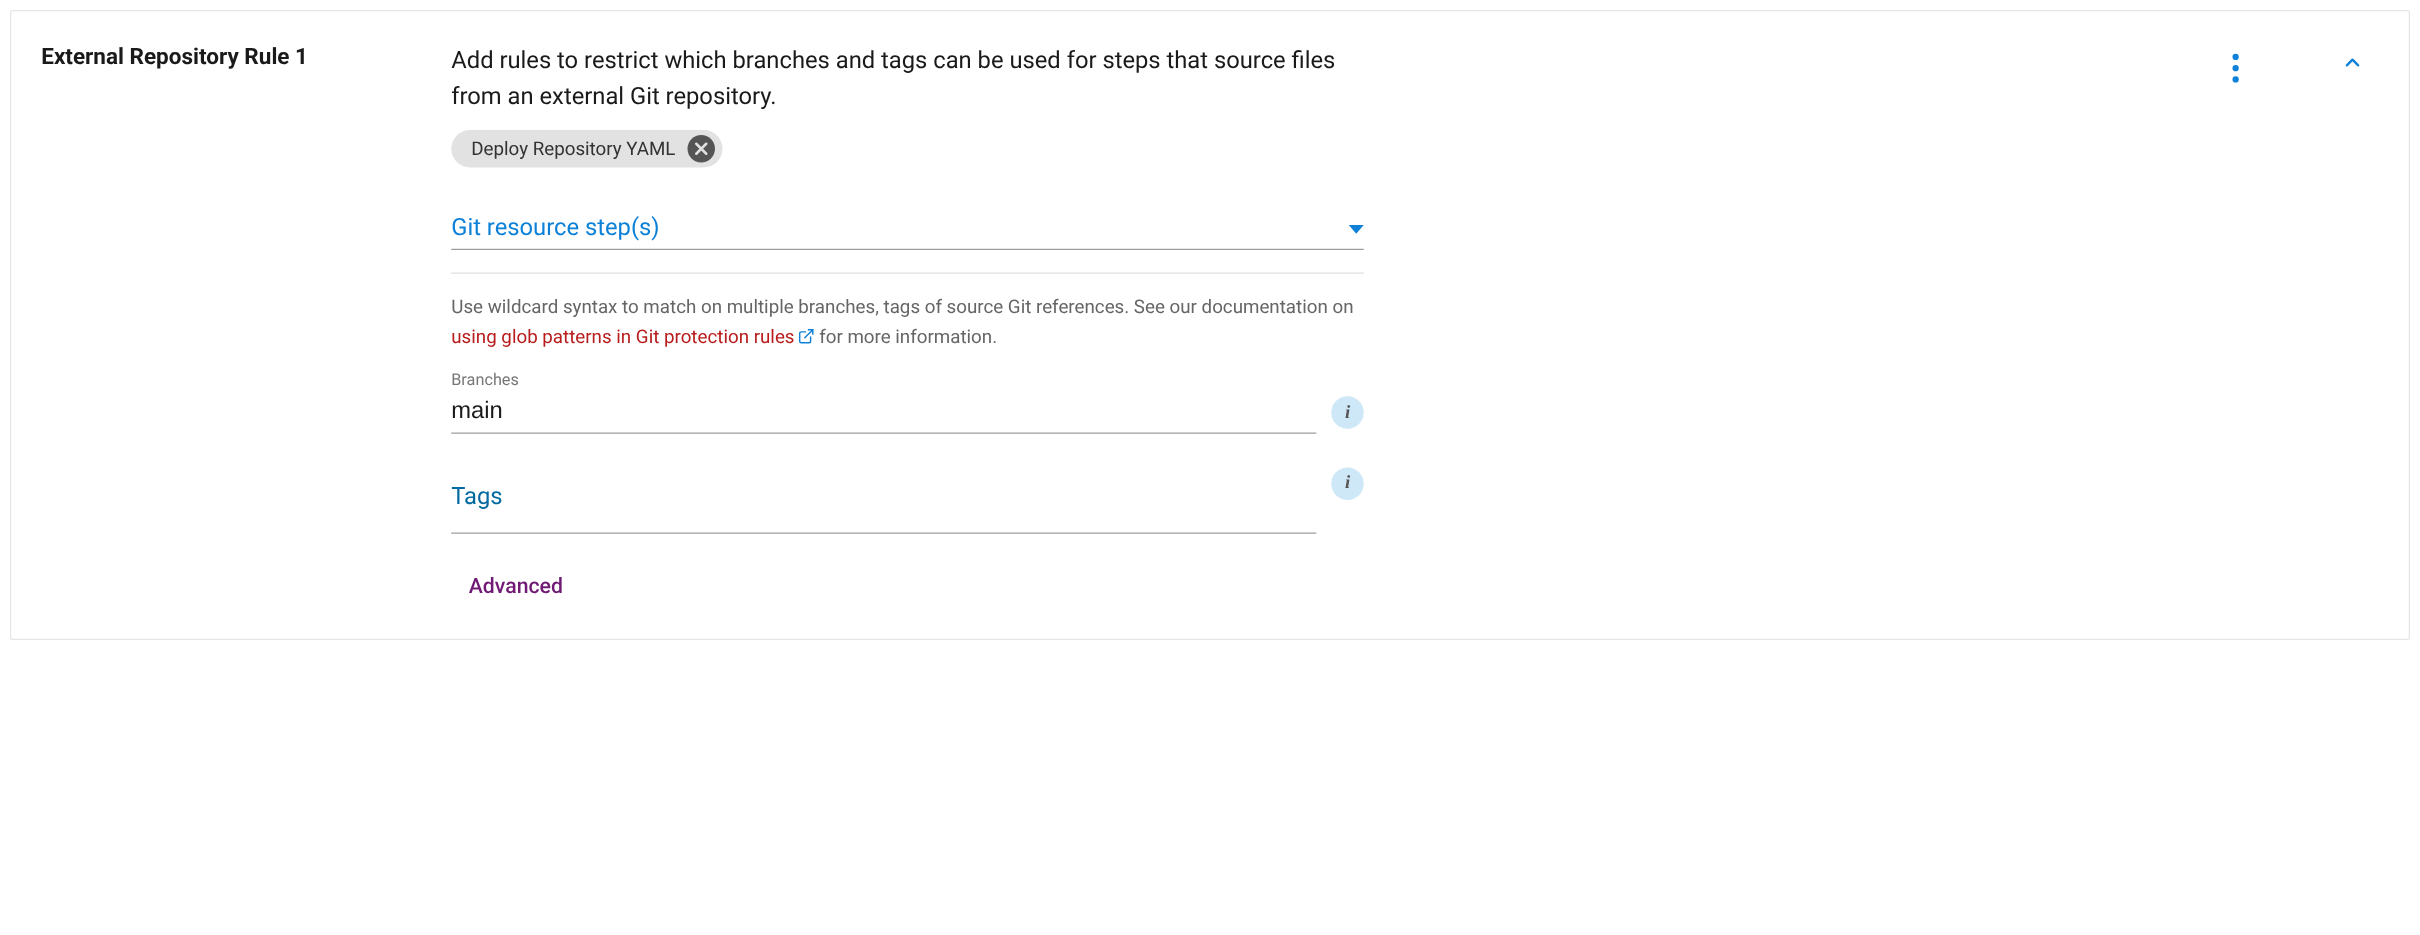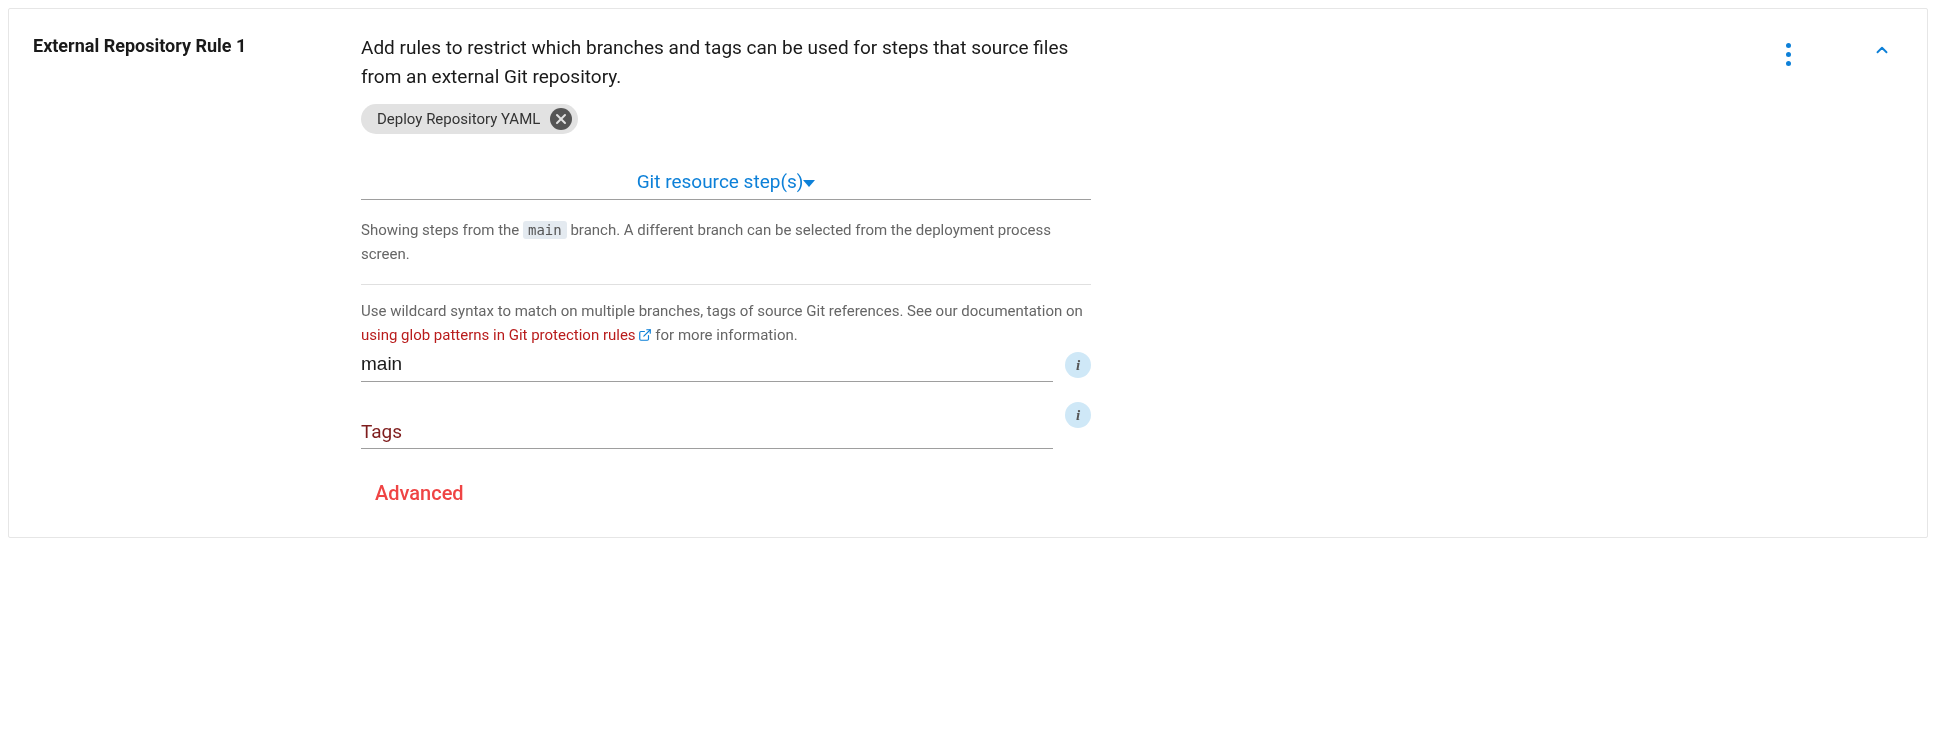--- a/index.html
+++ b/index.html
@@ -50,21 +50,21 @@
     display: inline-flex;
     align-items: center; justify-content: center;
     cursor: pointer;
   }
   .chip-remove svg { stroke: #E2E2E2; }
   .dropdown-field {
     margin-top: 36px;
     border-bottom: 1px solid #9E9E9E;
     display: flex;
     align-items: flex-end;
-    justify-content: center;
+    justify-content: space-between;
     padding-bottom: 6px;
     cursor: pointer;
   }
   .dropdown-label {
     font-size: 19px;
     color: #0D80D8;
   }
   .caret-down {
     width: 0; height: 0;
     border-left: 6px solid transparent;
@@ -122,43 +122,43 @@
     outline: none;
     font-size: 19px;
     padding: 4px 0 6px 0;
     background: transparent;
     color: #1A1A1A;
   }
   .text-input::placeholder { color: #888; font-size: 19px; }
   .tags-field {
     margin-top: 38px;
     border-bottom: 1px solid #9E9E9E;
-    padding-bottom: 5px;
-    font-size: 19px;
-    color: #7f1d1d;
+    padding-bottom: 18px;
+    font-size: 19px;
+    color: #0369a1;
     flex: 1;
   }
   .info-badge {
     width: 26px; height: 26px;
     border-radius: 50%;
     background: #CFE8F7;
     color: #555;
     display: inline-flex;
     align-items: center; justify-content: center;
     font-family: Georgia, 'Times New Roman', serif;
     font-style: italic;
     font-size: 15px;
     font-weight: 600;
     cursor: default;
     flex-shrink: 0;
   }
   .advanced {
     margin-top: 32px;
-    color: #ef4444;
-    font-size: 20px;
+    color: #701a75;
+    font-size: 17px;
     font-weight: 500;
     cursor: pointer;
     padding-left: 14px;
   }
   .actions-col {
     display: flex;
     justify-content: flex-end;
     align-items: flex-start;
     gap: 72px;
     padding-right: 8px;
@@ -201,34 +201,32 @@
             <line x1="10" y1="2" x2="2" y2="10"></line>
         </svg>
       </span>
     </div>
 
     <div class="dropdown-field">
       <span class="dropdown-label">Git resource step(s)</span>
       <span class="caret-down"></span>
     </div>
 
-    <div class="helper">
-      <span>Showing steps from the </span><span class="code-pill">main</span><span> branch. A different branch can be selected from the deployment process screen.</span>
-    </div>
 
     <div class="divider"></div>
 
     <div class="helper" style="margin-top:0">
       <span>Use wildcard syntax to match on multiple branches, tags of source Git references. See our documentation on </span><a class="link"><span>using glob patterns in Git protection rules</span><span class="ext-icon"><svg width="14" height="14" viewBox="0 0 24 24" fill="none" stroke="#0D80D8" stroke-width="2" stroke-linecap="round" stroke-linejoin="round">
               <path d="M18 13v6a2 2 0 0 1-2 2H5a2 2 0 0 1-2-2V8a2 2 0 0 1 2-2h6"></path>
               <polyline points="15 3 21 3 21 9"></polyline>
               <line x1="10" y1="14" x2="21" y2="3"></line>
             </svg></span></a><span> for more information.</span>
     </div>
 
+    <div class="field-label">Branches</div>
     <div class="input-row">
       <div class="text-field-wrap">
         <input class="text-input" type="text" value="main" style="">
       </div>
       <span class="info-badge">i</span>
     </div>
 
     <div class="input-row">
       <div class="tags-field">
         <span>Tags</span>

